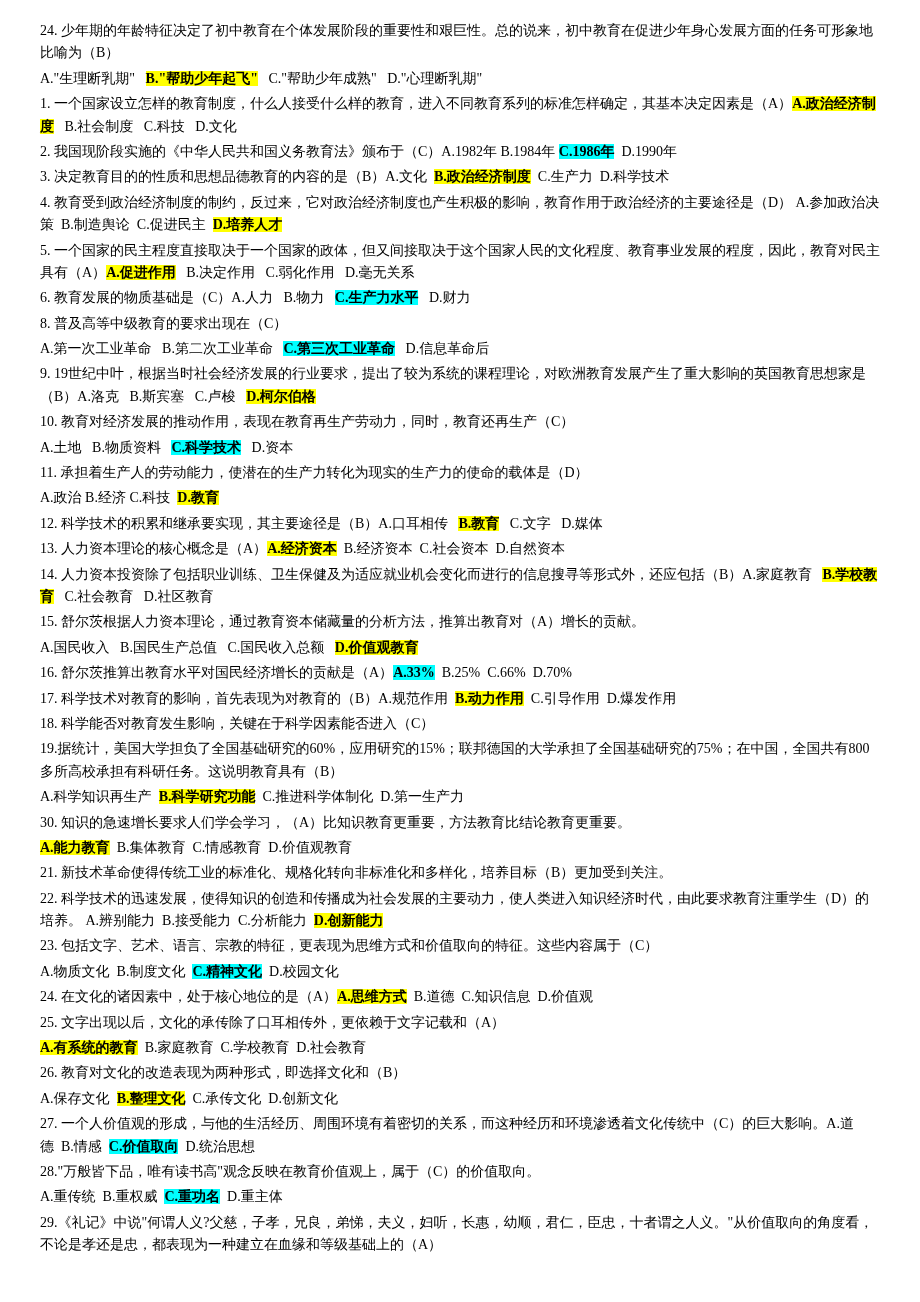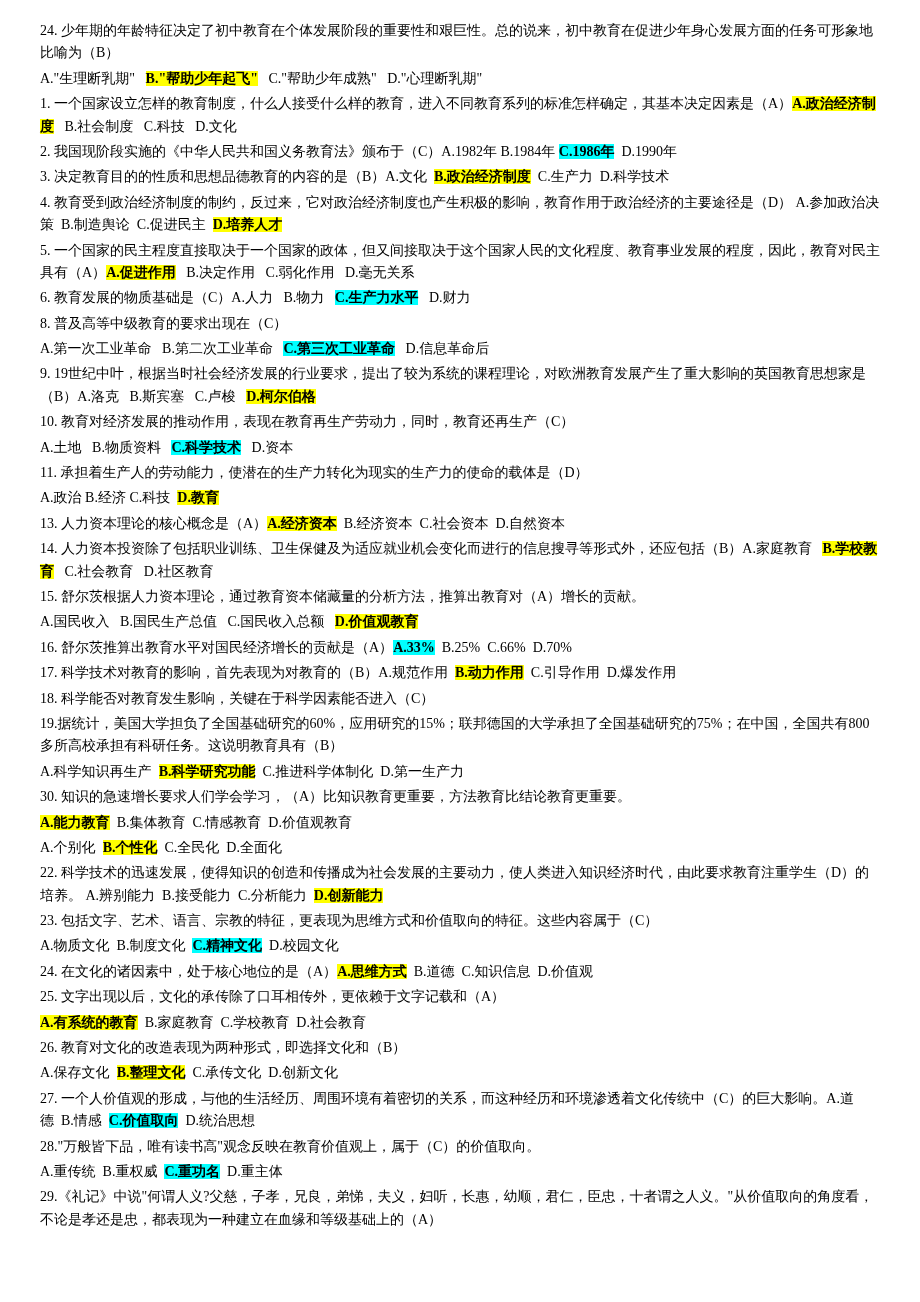--- a/index.html
+++ b/index.html
@@ -56,41 +56,42 @@
   <p class="line">A.第一次工业革命&nbsp;&nbsp;&nbsp;B.第二次工业革命&nbsp;&nbsp;&nbsp;<span class="highlight-cyan">C.第三次工业革命</span>&nbsp;&nbsp;&nbsp;D.信息革命后</p>
 
   <p class="line">9. 19世纪中叶，根据当时社会经济发展的行业要求，提出了较为系统的课程理论，对欧洲教育发展产生了重大影响的英国教育思想家是（B）A.洛克&nbsp;&nbsp;&nbsp;B.斯宾塞&nbsp;&nbsp;&nbsp;C.卢梭&nbsp;&nbsp;&nbsp;<span class="highlight-yellow">D.柯尔伯格</span></p>
 
   <p class="line">10. 教育对经济发展的推动作用，表现在教育再生产劳动力，同时，教育还再生产（C）</p>
   <p class="line">A.土地&nbsp;&nbsp;&nbsp;B.物质资料&nbsp;&nbsp;&nbsp;<span class="highlight-cyan">C.科学技术</span>&nbsp;&nbsp;&nbsp;D.资本</p>
 
   <p class="line">11. 承担着生产人的劳动能力，使潜在的生产力转化为现实的生产力的使命的载体是（D）</p>
   <p class="line">A.政治&nbsp;B.经济&nbsp;C.科技&nbsp;&nbsp;<span class="highlight-yellow">D.教育</span></p>
 
+  <p class="line">12. 科学技术的积累和继承要实现，其主要途径是（B）A.口耳相传&nbsp;&nbsp;&nbsp;<span class="highlight-yellow">B.教育</span>&nbsp;&nbsp;&nbsp;C.文字&nbsp;&nbsp;&nbsp;D.媒体</p>
 
   <p class="line">13. 人力资本理论的核心概念是（A）<span class="highlight-yellow">A.经济资本</span>&nbsp;&nbsp;B.经济资本&nbsp;&nbsp;C.社会资本&nbsp;&nbsp;D.自然资本</p>
 
   <p class="line">14. 人力资本投资除了包括职业训练、卫生保健及为适应就业机会变化而进行的信息搜寻等形式外，还应包括（B）A.家庭教育&nbsp;&nbsp;&nbsp;<span class="highlight-yellow">B.学校教育</span>&nbsp;&nbsp;&nbsp;C.社会教育&nbsp;&nbsp;&nbsp;D.社区教育</p>
 
   <p class="line">15. 舒尔茨根据人力资本理论，通过教育资本储藏量的分析方法，推算出教育对（A）增长的贡献。</p>
   <p class="line">A.国民收入&nbsp;&nbsp;&nbsp;B.国民生产总值&nbsp;&nbsp;&nbsp;C.国民收入总额&nbsp;&nbsp;&nbsp;<span class="highlight-yellow">D.价值观教育</span></p>
 
   <p class="line">16. 舒尔茨推算出教育水平对国民经济增长的贡献是（A）<span class="highlight-cyan">A.33%</span>&nbsp;&nbsp;B.25%&nbsp;&nbsp;C.66%&nbsp;&nbsp;D.70%</p>
 
   <p class="line">17. 科学技术对教育的影响，首先表现为对教育的（B）A.规范作用&nbsp;&nbsp;<span class="highlight-yellow">B.动力作用</span>&nbsp;&nbsp;C.引导作用&nbsp;&nbsp;D.爆发作用</p>
 
   <p class="line">18. 科学能否对教育发生影响，关键在于科学因素能否进入（C）</p>
 
   <p class="line">19.据统计，美国大学担负了全国基础研究的60%，应用研究的15%；联邦德国的大学承担了全国基础研究的75%；在中国，全国共有800多所高校承担有科研任务。这说明教育具有（B）</p>
   <p class="line">A.科学知识再生产&nbsp;&nbsp;<span class="highlight-yellow">B.科学研究功能</span>&nbsp;&nbsp;C.推进科学体制化&nbsp;&nbsp;D.第一生产力</p>
 
   <p class="line">30. 知识的急速增长要求人们学会学习，（A）比知识教育更重要，方法教育比结论教育更重要。</p>
   <p class="line"><span class="highlight-yellow">A.能力教育</span>&nbsp;&nbsp;B.集体教育&nbsp;&nbsp;C.情感教育&nbsp;&nbsp;D.价值观教育</p>
 
-  <p class="line">A.个别化&nbsp;&nbsp;<span class="highlight-yellow">B.个性化</span>&nbsp;&nbsp;C.全民化&nbsp;&nbsp;D.全面化</p>
+  <p class="line">21. 新技术革命使得传统工业的标准化、规格化转向非标准化和多样化，培养目标（B）更加受到关注。</p>
 
   <p class="line">22. 科学技术的迅速发展，使得知识的创造和传播成为社会发展的主要动力，使人类进入知识经济时代，由此要求教育注重学生（D）的培养。&nbsp;A.辨别能力&nbsp;&nbsp;B.接受能力&nbsp;&nbsp;C.分析能力&nbsp;&nbsp;<span class="highlight-yellow">D.创新能力</span></p>
 
   <p class="line">23. 包括文字、艺术、语言、宗教的特征，更表现为思维方式和价值取向的特征。这些内容属于（C）</p>
   <p class="line">A.物质文化&nbsp;&nbsp;B.制度文化&nbsp;&nbsp;<span class="highlight-cyan">C.精神文化</span>&nbsp;&nbsp;D.校园文化</p>
 
   <p class="line">24. 在文化的诸因素中，处于核心地位的是（A）<span class="highlight-yellow">A.思维方式</span>&nbsp;&nbsp;B.道德&nbsp;&nbsp;C.知识信息&nbsp;&nbsp;D.价值观</p>
 
   <p class="line">25. 文字出现以后，文化的承传除了口耳相传外，更依赖于文字记载和（A）</p>
   <p class="line"><span class="highlight-yellow">A.有系统的教育</span>&nbsp;&nbsp;B.家庭教育&nbsp;&nbsp;C.学校教育&nbsp;&nbsp;D.社会教育</p>

